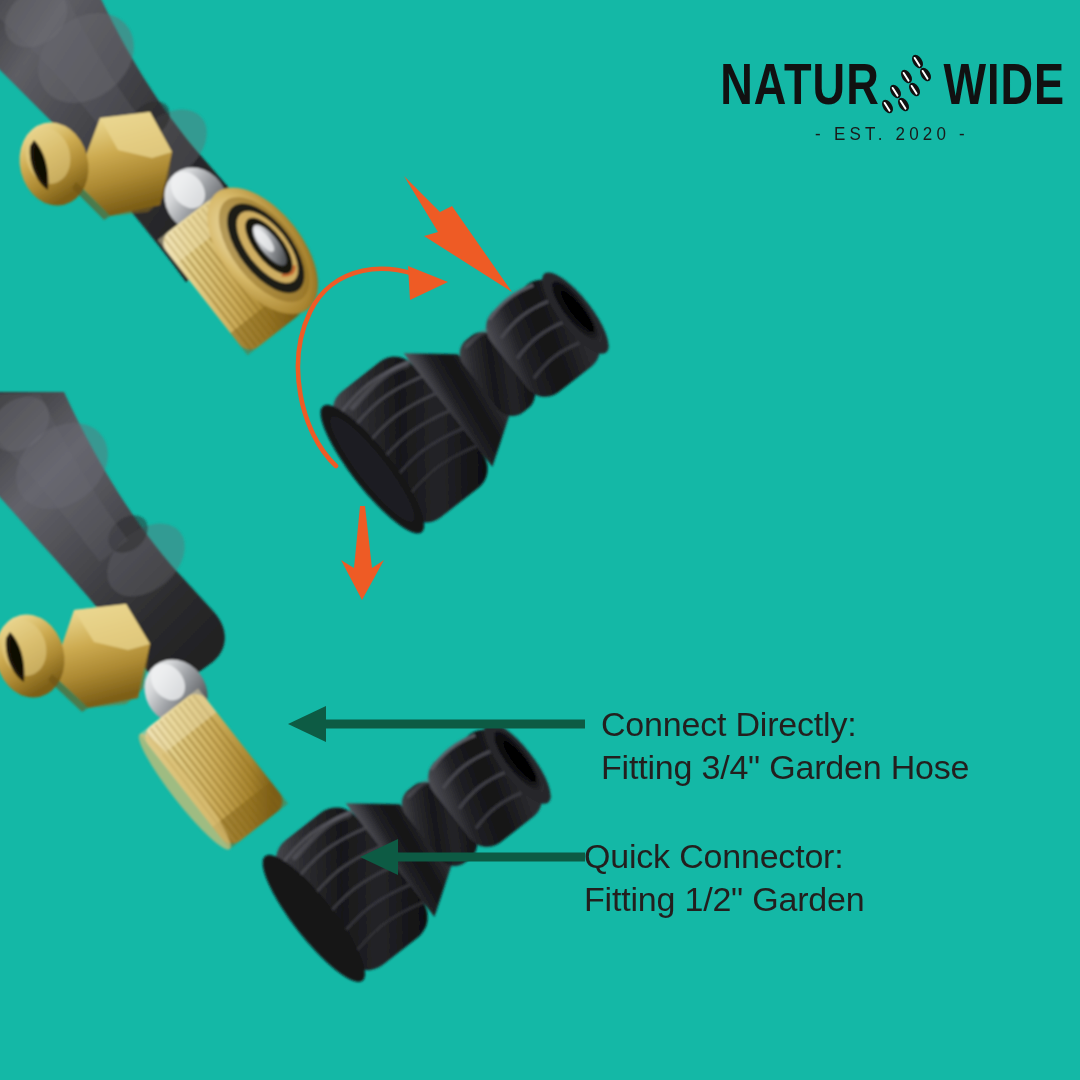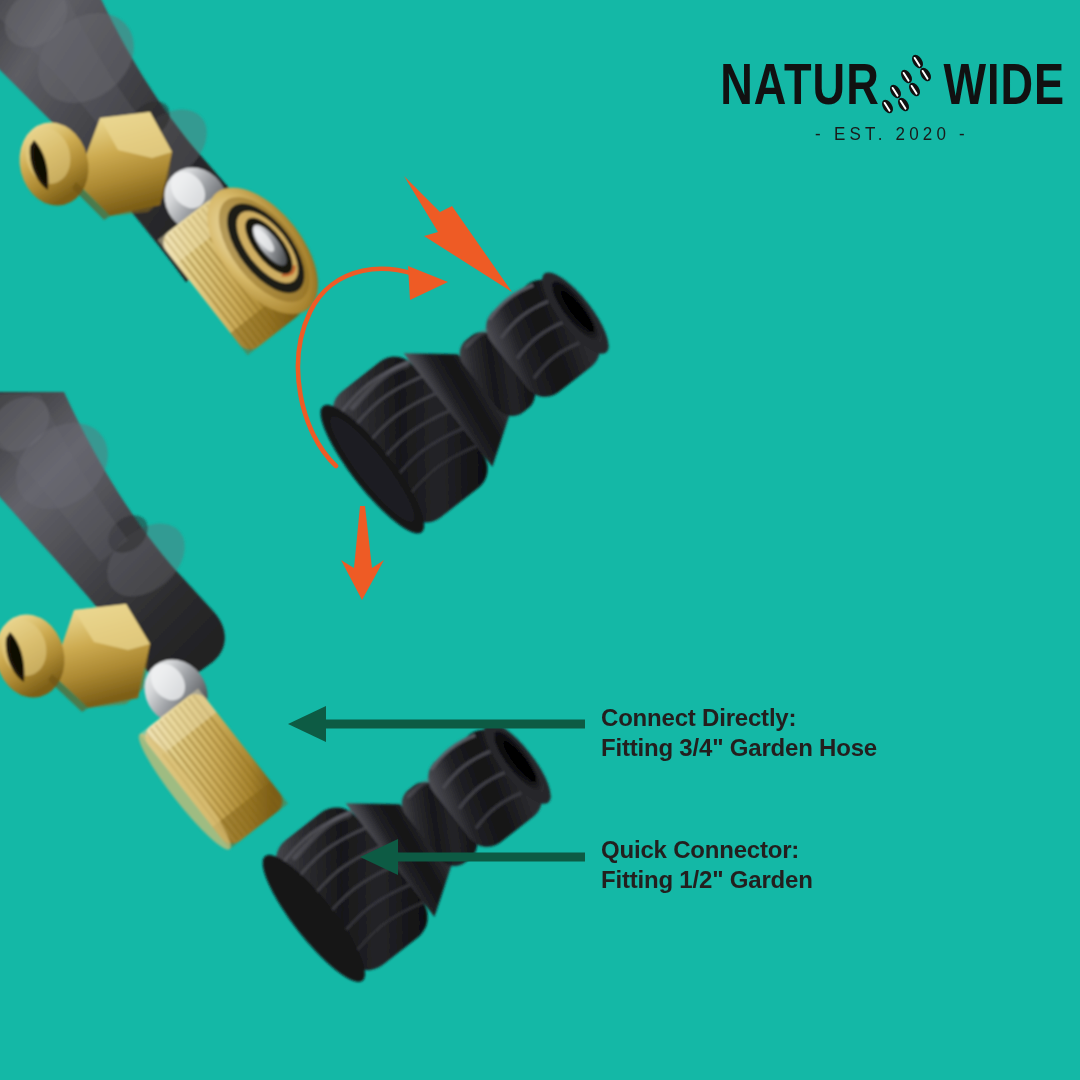--- a/index.html
+++ b/index.html
@@ -75,28 +75,28 @@
     font-weight: normal;
     letter-spacing: 4.2px;
     color: #1a1a1a;
     transform: scaleY(1.08);
   }
 
   
   .callout {
     position: absolute;
     font-family: "Liberation Sans", sans-serif;
-    font-weight: bold;
-    font-size: 24px;
+    font-weight: normal;
+    font-size: 34px;
     line-height: 1.27;
     color: #231f1e;
     letter-spacing: -0.2px;
   }
   #callout-top { left: 601px; top: 703px; width: 452px; }
-  #callout-bottom { left: 601px; top: 835px; width: 360px; }
+  #callout-bottom { left: 584px; top: 835px; width: 360px; }
 
   
   #art {
     position: absolute;
     left: 0;
     top: 0;
     width: 1080px;
     height: 1080px;
   }
 </style>

